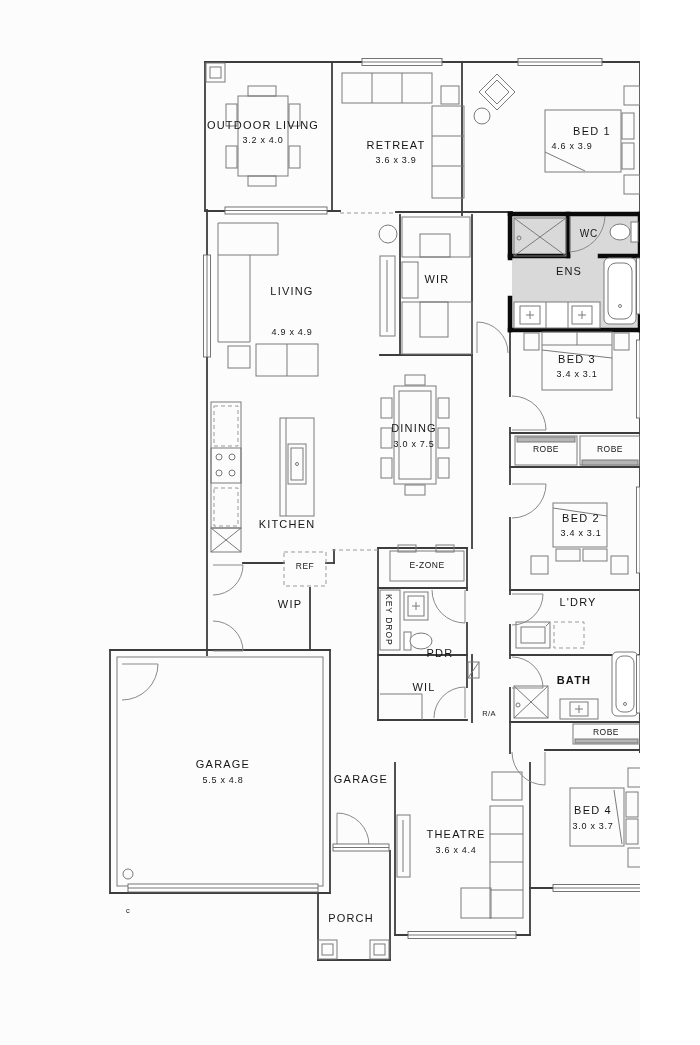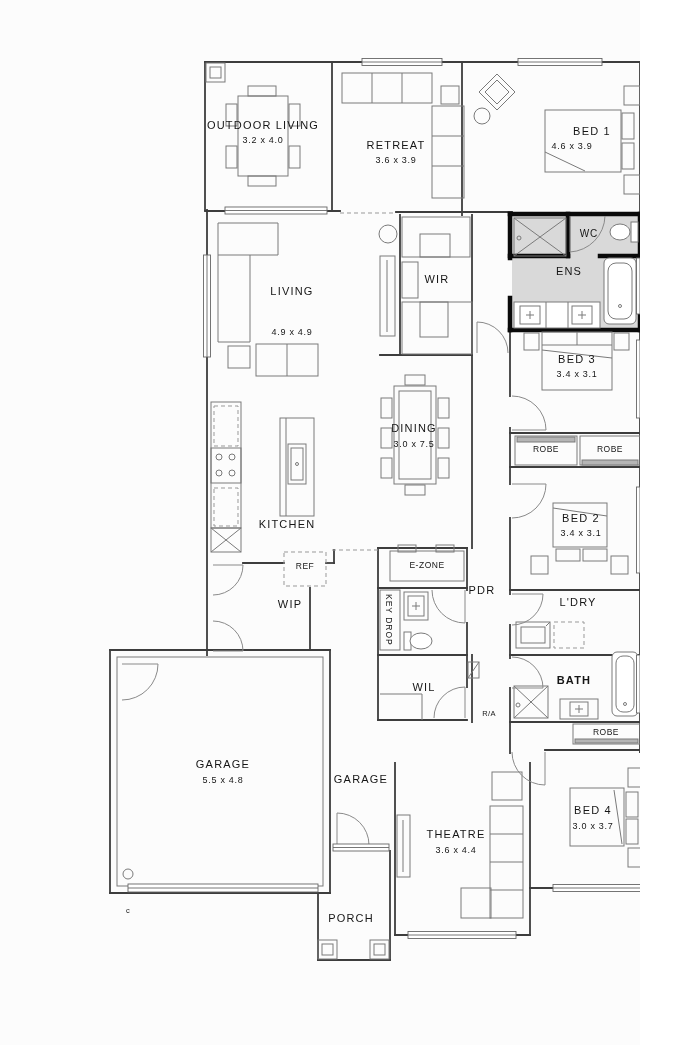--- a/index.html
+++ b/index.html
@@ -439,21 +439,21 @@
 
   <div class="rlabel xs" style="left:546px;top:444px;">ROBE</div>
   <div class="rlabel xs" style="left:610px;top:444px;">ROBE</div>
 
   <div class="rlabel" style="left:287px;top:518px;">KITCHEN</div>
   <div class="rlabel xs" style="left:305px;top:561px;">REF</div>
   <div class="rlabel" style="left:290px;top:598px;text-align:center;">WIP</div>
 
   <div class="rlabel xs" style="left:427px;top:560px;">E-ZONE</div>
   <div class="rlabel xs vlabel" style="left:384px;top:594px;">KEY DROP</div>
-  <div class="rlabel" style="left:440px;top:584px;margin-left:42px;">PDR</div>
+  <div class="rlabel" style="left:440px;top:647px;">PDR</div>
 
   <div class="rlabel" style="left:581px;top:512px;">BED 2</div>
   <div class="rdim" style="left:581px;top:528px;">3.4 x 3.1</div>
 
   <div class="rlabel" style="left:578px;top:596px;">L'DRY</div>
   <div class="rlabel" style="left:424px;top:681px;">WIL</div>
   <div class="rlabel xxs" style="left:489px;top:672px;">R/A</div>
   <div class="rlabel" style="left:574px;top:674px;font-weight:bold;">BATH</div>
   <div class="rlabel xs" style="left:606px;top:727px;">ROBE</div>
 

